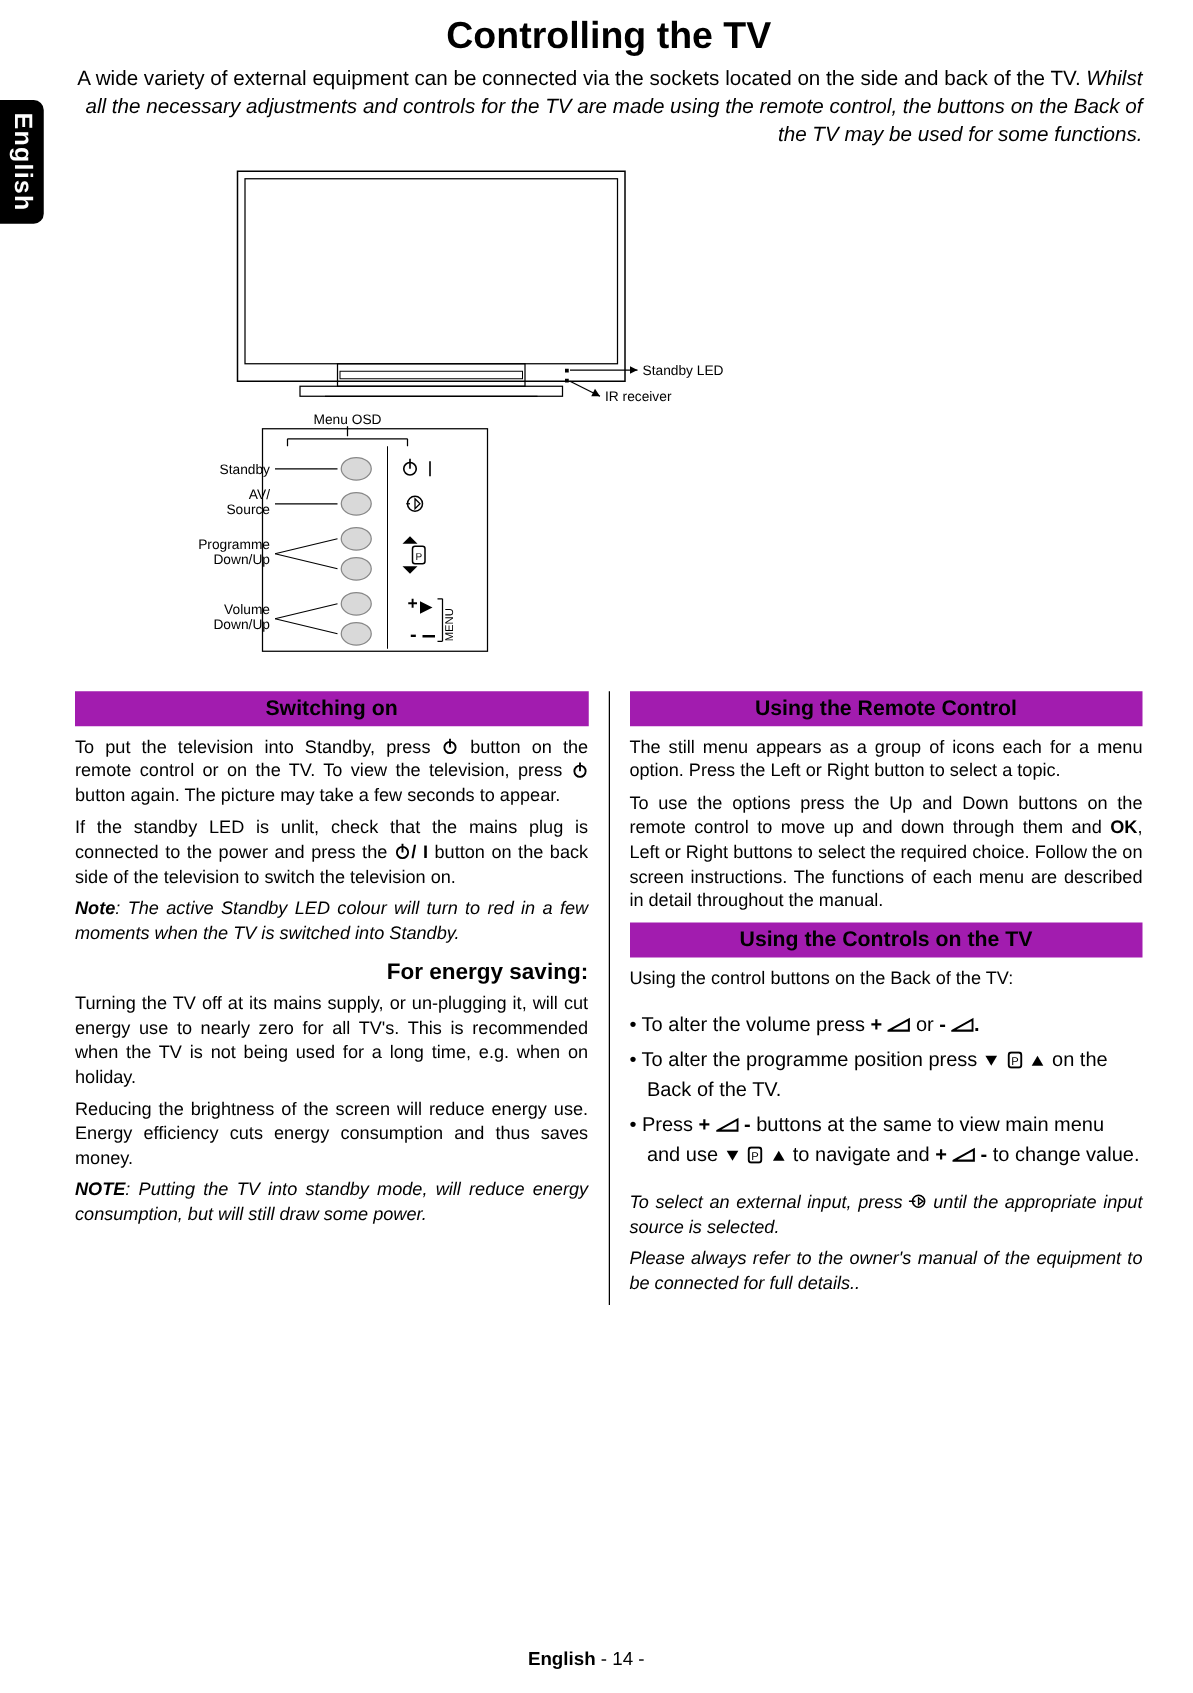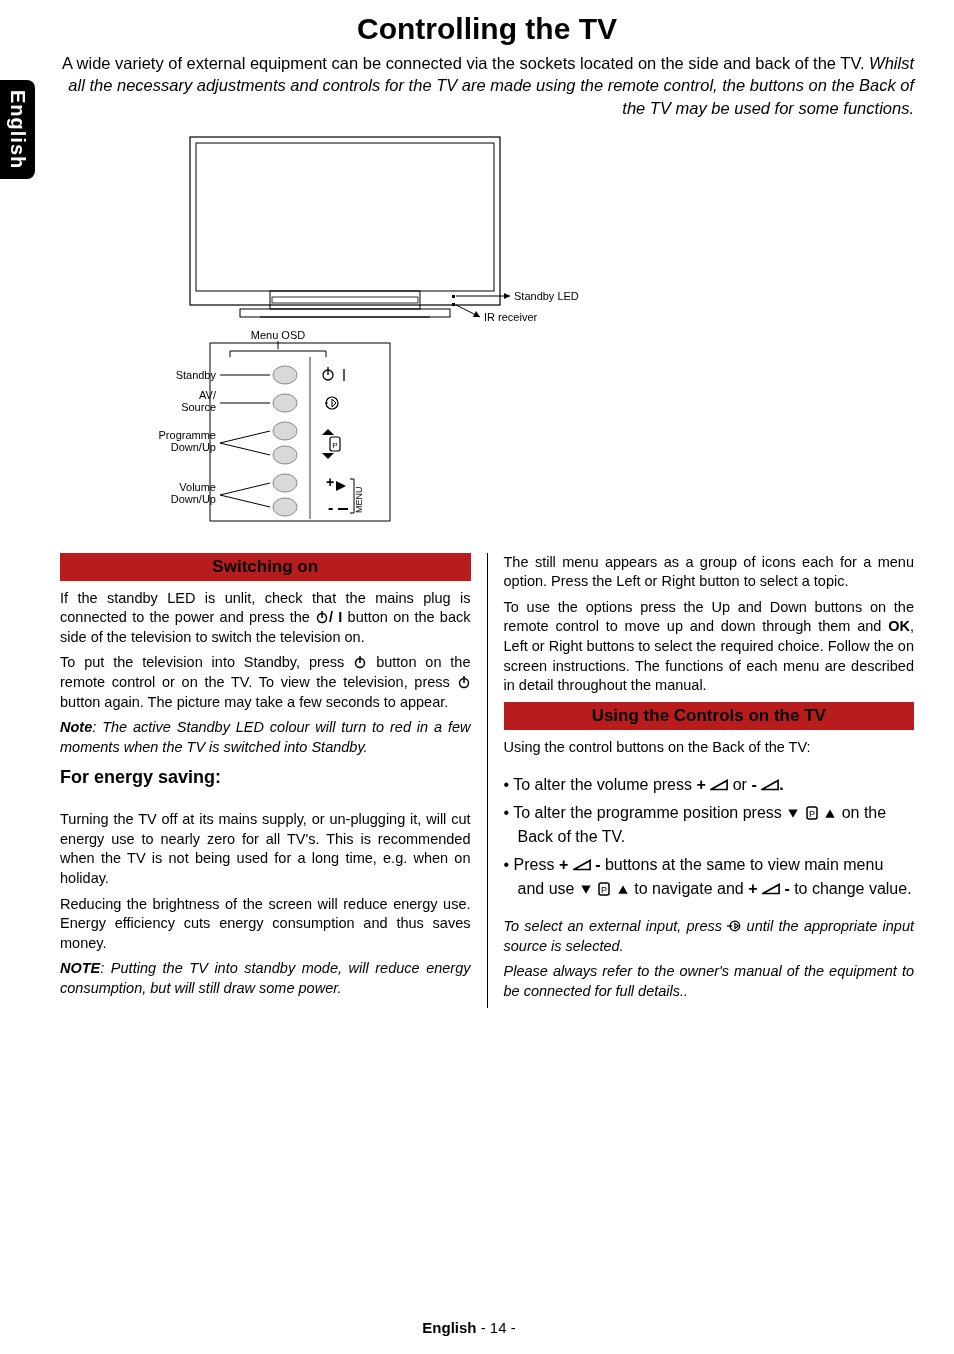--- a/index.html
+++ b/index.html
@@ -54,39 +54,40 @@
     display: flex;
     gap: 16px;
   }
   .col { flex: 1; min-width: 0; }
   .divider {
     width: 1px;
     background: #000;
     margin: 6px 0 0 0;
   }
   .section-hdr {
-    background: #b91c1c;
+    background: #a21caf;
     text-align: center;
     font-weight: bold;
     font-size: 17px;
     padding: 4px 0;
     margin: 6px 0 8px 0;
   }
   p.body {
     font-size: 14.5px;
     line-height: 1.35;
     margin: 6px 0;
     text-align: justify;
   }
   p.note { font-style: italic; }
   p.note b { }
   h3.sub {
     font-size: 18px;
     font-weight: bold;
-    margin: 10px 0 22px 0;
+    margin: 10px 0 6px 0;
+    text-align: right;
   }
   ul.bullets {
     list-style: none;
     padding: 0;
     margin: 16px 0;
   }
   ul.bullets li {
     font-size: 16px;
     line-height: 1.5;
     padding-left: 14px;
@@ -201,44 +202,45 @@
       <line x1="290" y1="350" x2="294" y2="350" stroke="#000"></line>
       <line x1="290" y1="384" x2="294" y2="384" stroke="#000"></line>
       <text x="302" y="384" font-size="9" transform="rotate(-90 302 384)">MENU</text>
     </svg>
   </div>
 
   <div class="columns">
     <div class="col">
       <div class="section-hdr">Switching on</div>
       <p class="body">
-        <span>If the standby LED is unlit, check that the mains plug is connected to the power and press the </span><svg class="icon-small" viewBox="0 0 14 14">
-            <circle cx="7" cy="8" r="4.5" fill="none" stroke="#000" stroke-width="1.5"></circle>
-            <line x1="7" y1="1" x2="7" y2="8" stroke="#000" stroke-width="1.5"></line>
-          </svg><b>/ I</b><span> button on the back side of the television to switch the television on.</span>
-      </p>
-      <p class="body">
         <span>To put the television into Standby, press </span><svg class="icon-small" viewBox="0 0 14 14">
             <circle cx="7" cy="8" r="4.5" fill="none" stroke="#000" stroke-width="1.5"></circle>
             <line x1="7" y1="1" x2="7" y2="8" stroke="#000" stroke-width="1.5"></line>
           </svg><span> button on the remote control or on the TV. To view the television, press </span><svg class="icon-small" viewBox="0 0 14 14">
             <circle cx="7" cy="8" r="4.5" fill="none" stroke="#000" stroke-width="1.5"></circle>
             <line x1="7" y1="1" x2="7" y2="8" stroke="#000" stroke-width="1.5"></line>
           </svg><span> button again. The picture may take a few seconds to appear.</span>
       </p>
+      <p class="body">
+        <span>If the standby LED is unlit, check that the mains plug is connected to the power and press the </span><svg class="icon-small" viewBox="0 0 14 14">
+            <circle cx="7" cy="8" r="4.5" fill="none" stroke="#000" stroke-width="1.5"></circle>
+            <line x1="7" y1="1" x2="7" y2="8" stroke="#000" stroke-width="1.5"></line>
+          </svg><b>/ I</b><span> button on the back side of the television to switch the television on.</span>
+      </p>
       <p class="body note"><b>Note</b><span>: The active Standby LED colour will turn to red in a few moments when the TV is switched into Standby.</span></p>
       <h3 class="sub">For energy saving:</h3>
       <p class="body">Turning the TV off at its mains supply, or un-plugging it, will cut energy use to nearly zero for all TV's. This is recommended when the TV is not being used for a long time, e.g. when on holiday.</p>
       <p class="body">Reducing the brightness of the screen will reduce energy use. Energy efficiency cuts energy consumption and thus saves money.</p>
       <p class="body note"><b>NOTE</b><span>: Putting the TV into standby mode, will reduce energy consumption, but will still draw some power.</span></p>
     </div>
 
     <div class="divider"></div>
 
     <div class="col">
+      <div class="section-hdr">Using the Remote Control</div>
       <p class="body">The still menu appears as a group of icons each for a menu option. Press the Left or Right button to select a topic.</p>
       <p class="body">
         <span>To use the options press the Up and Down buttons on the remote control to move up and down through them and </span><b>OK</b><span>, Left or Right buttons to select the required choice. Follow the on screen instructions. The functions of each menu are described in detail throughout the manual.</span>
       </p>
       <div class="section-hdr">Using the Controls on the TV</div>
       <p class="body" style="margin-bottom:12px;">Using the control buttons on the Back of the TV:</p>
       <ul class="bullets">
         <li>
           <span>To alter the volume press </span><b>+</b>
           <svg class="icon-svg" viewBox="0 0 20 14">

